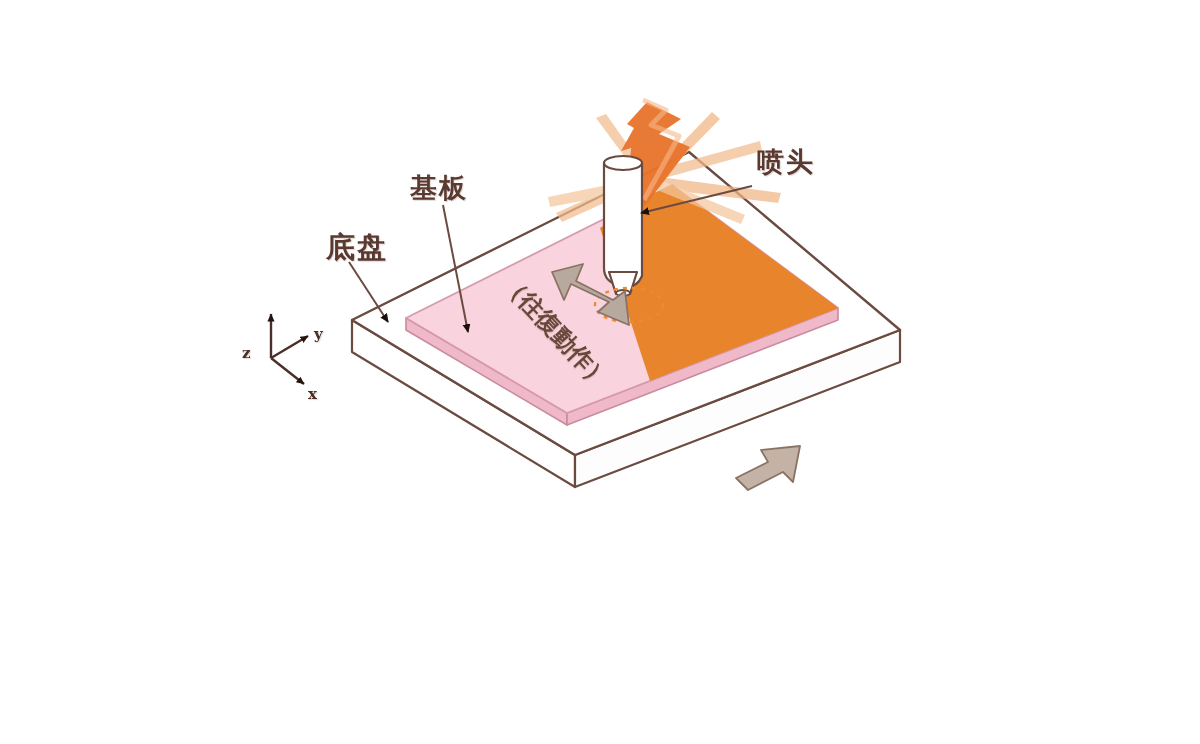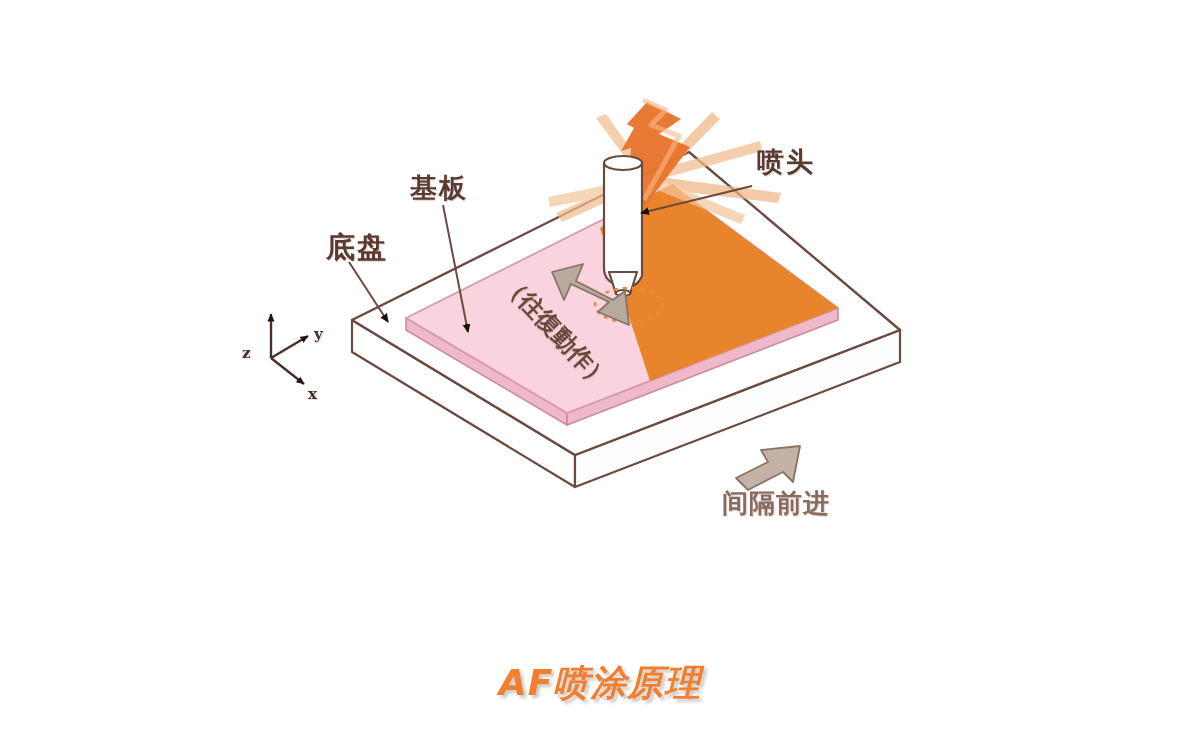--- a/index.html
+++ b/index.html
@@ -164,21 +164,19 @@
       <line x1="271" y1="358" x2="271" y2="314" marker-end="url(#tri-sm)"></line>
       <line x1="271" y1="358" x2="308" y2="336" marker-end="url(#tri-sm)"></line>
       <line x1="271" y1="358" x2="304" y2="384" marker-end="url(#tri-sm)"></line>
     </g>
   </svg>
 
   <div class="lbl" id="label-substrate">基板</div>
   <div class="lbl" id="label-baseplate">底盘</div>
   <div class="lbl" id="label-nozzle">喷头</div>
   <div class="lbl" id="label-recip">（往復動作）</div>
-  <div class="lbl" id="label-advance">间隔前进</div>
 
   <div class="axis-lbl" id="axis-z">z</div>
   <div class="axis-lbl" id="axis-y">y</div>
   <div class="axis-lbl" id="axis-x">x</div>
 
-  <div id="title-caption">AF喷涂原理</div>
 
 </div>
 
 </body></html>

